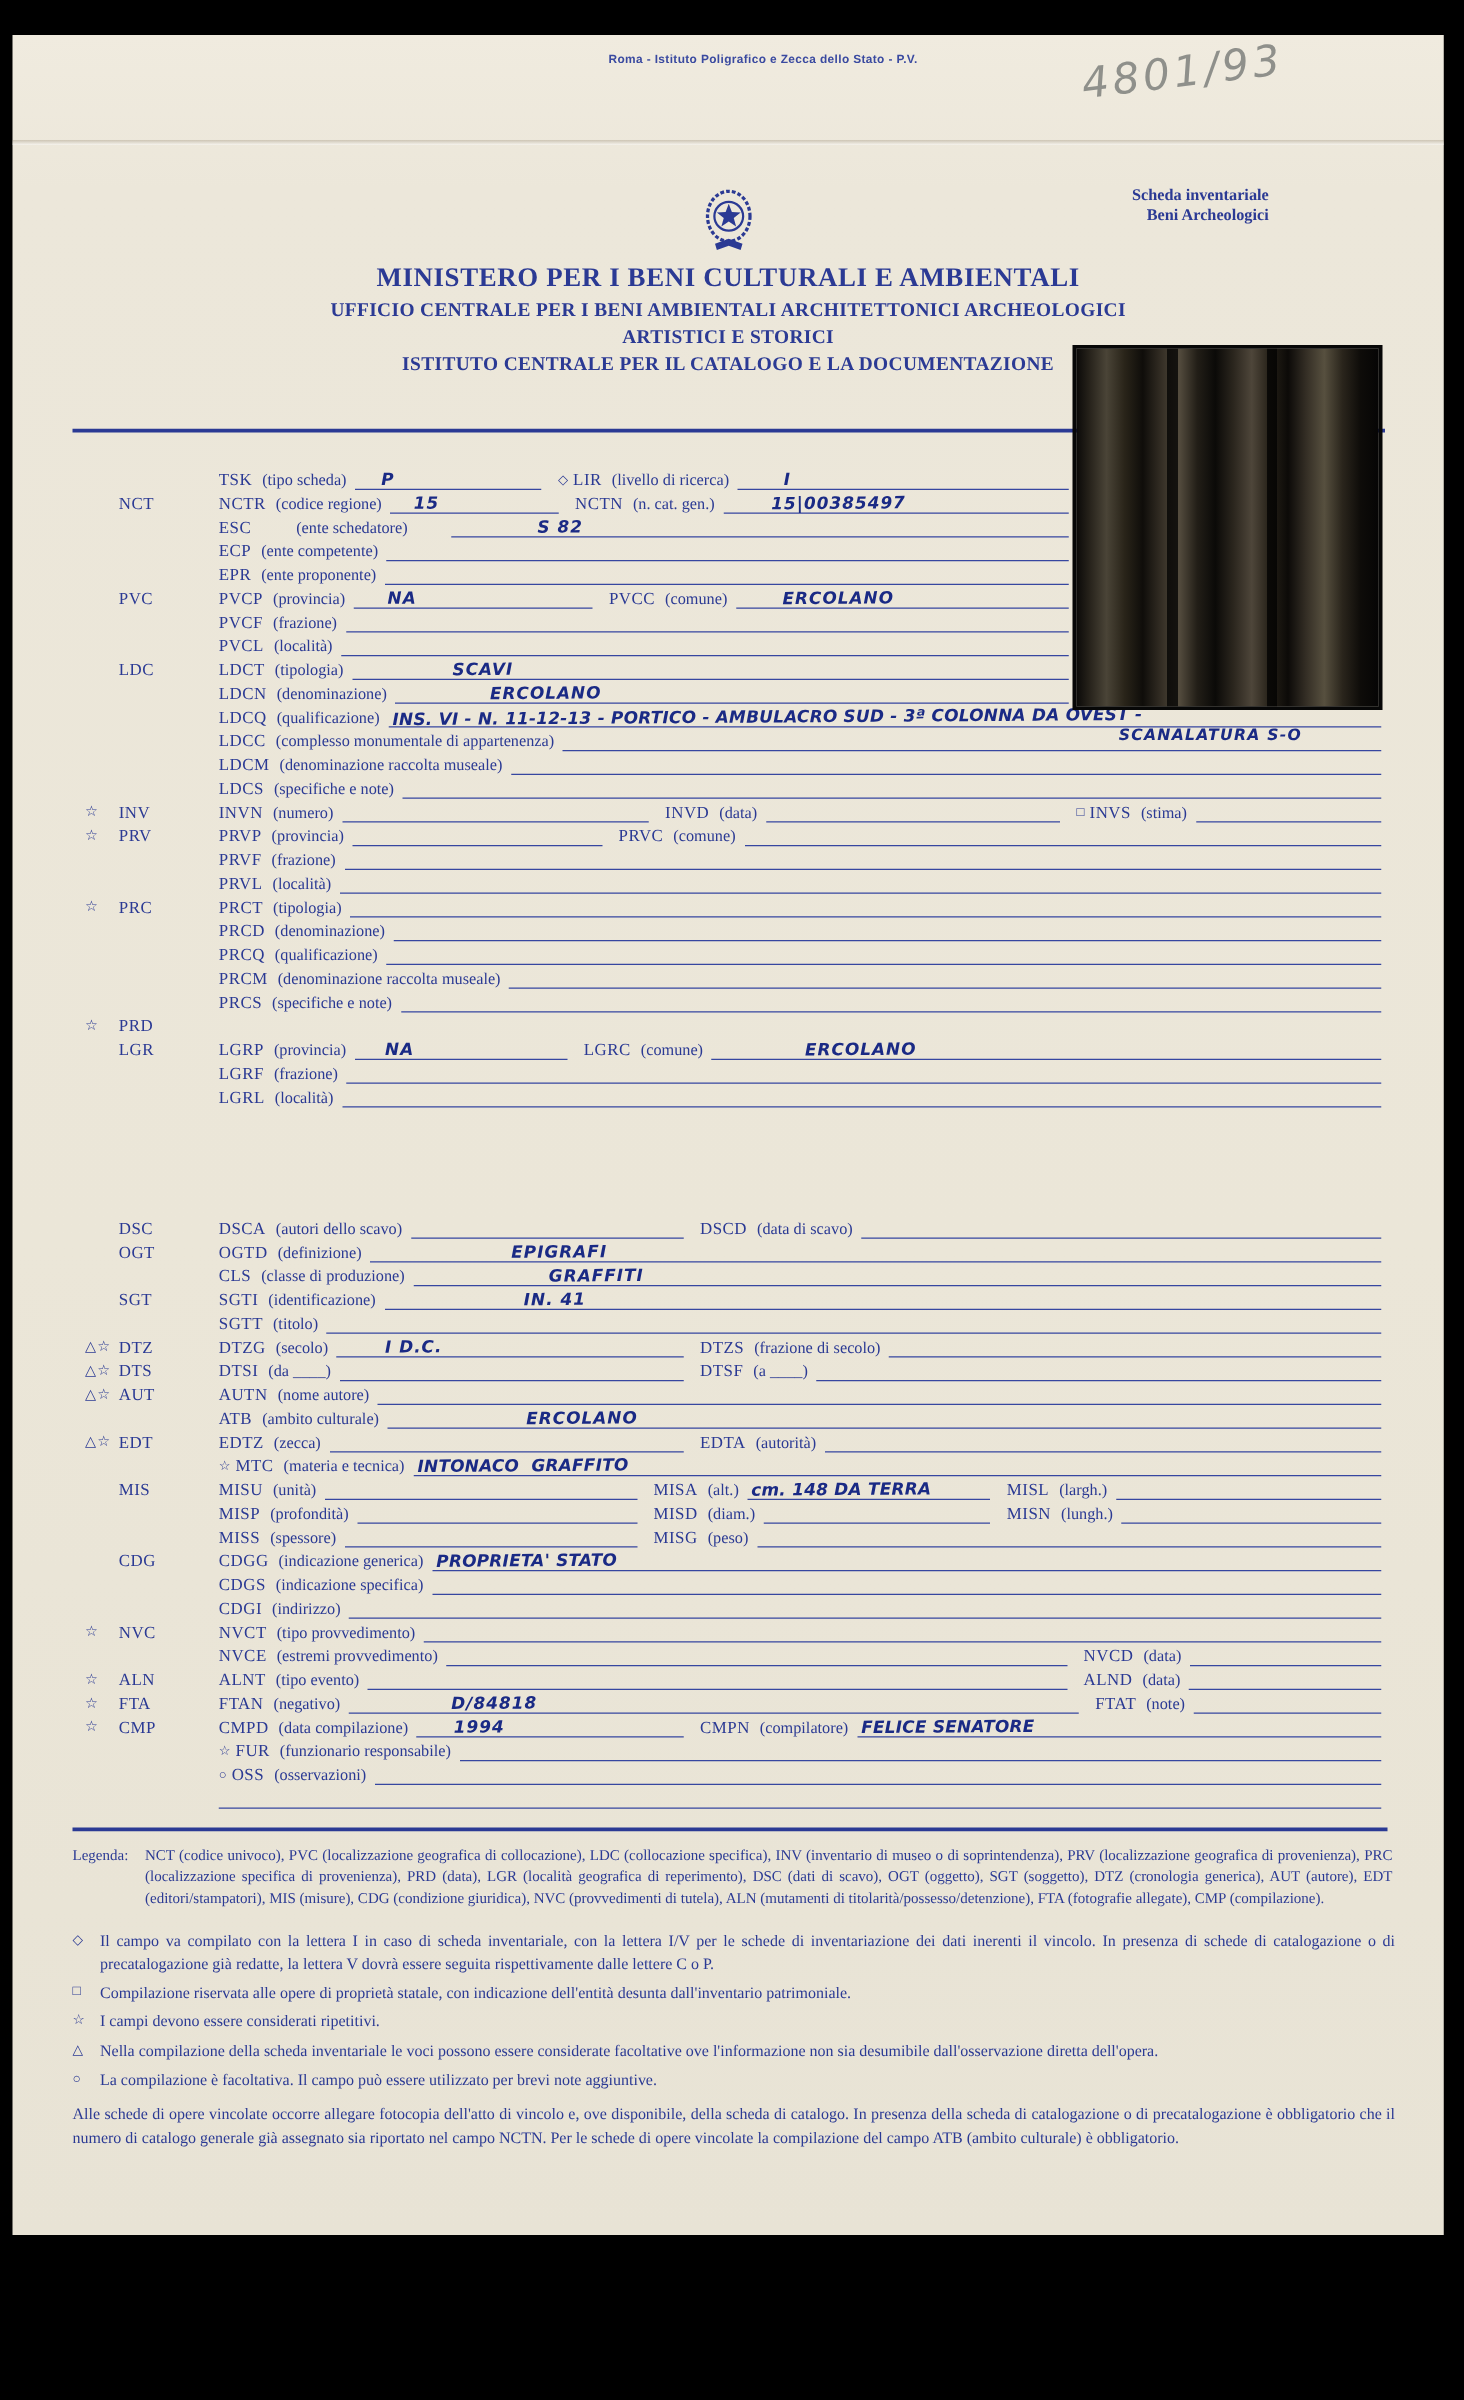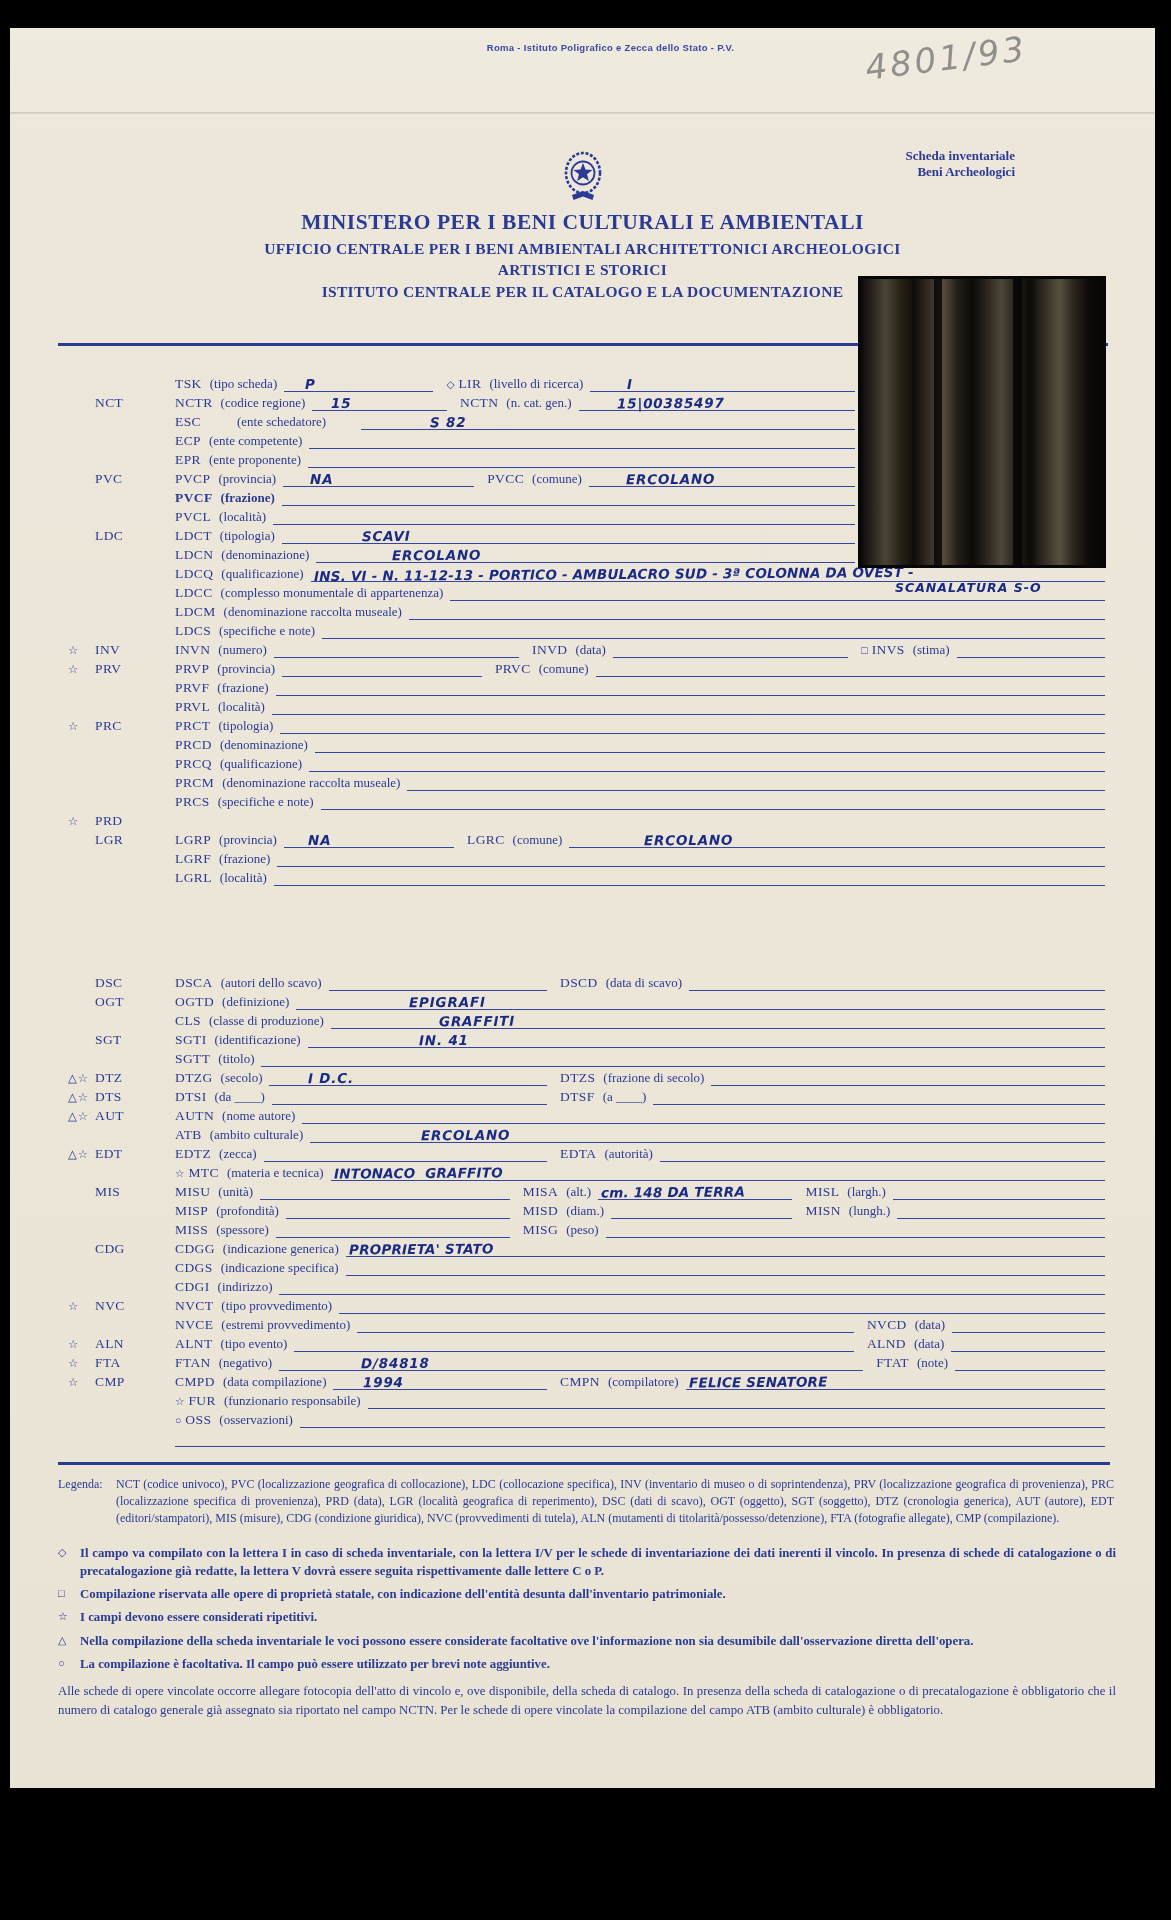--- a/index.html
+++ b/index.html
@@ -45,21 +45,21 @@
   .ldcq2{position:absolute;left:885px;top:552px;font-family:"DejaVu Sans",sans-serif;font-style:italic;
     font-weight:600;font-size:12.5px;color:#1a2a85;letter-spacing:1px;white-space:pre;}
   .bottomrule{position:absolute;top:1434px;left:48px;width:1052px;height:3px;background:#2b3a94;}
   .legend{position:absolute;top:1448px;left:48px;width:1056px;display:flex;color:#2b3a94;
     font-size:12px;line-height:1.4;}
   .legend-label{flex:0 0 58px;}
   .legend-text{flex:1;text-align:justify;}
   .notes{position:absolute;top:1516px;left:48px;width:1058px;color:#2b3a94;}
   .note{display:flex;margin-bottom:5px;font-size:12.8px;line-height:1.42;}
   .nmark{flex:0 0 22px;font-size:11px;padding-top:1px;}
-  .ntext{flex:1;text-align:justify;font-weight:bold;}
+  .ntext{flex:1;text-align:justify;}
   .footer-note{margin-top:9px;font-size:12.8px;line-height:1.5;text-align:justify;}
 </style>
 </head>
 <body>
 
 <div class="paper">
   <div class="printer-line">Roma - Istituto Poligrafico e Zecca dello Stato - P.V.</div>
   <div class="pencil">4801/93</div>
   <div class="crease"></div>
   <div class="badge">
@@ -175,21 +175,21 @@
             <span class="fline">
               <span class="hand">ERCOLANO</span>
             </span>
           </span>
         </span>
       </div>
       <div class="frow narrow">
         <span class="gmark"></span>
         <span class="gcode"></span>
         <span class="fields">
-          <span class="ffield" style="flex: 1 1 0%; font-weight: bold;">
+          <span class="ffield" style="flex: 1 1 0%;">
             <span class="fcode">PVCF</span>
             <span class="flabel">(frazione)</span>
             <span class="fline"></span>
           </span>
         </span>
       </div>
       <div class="frow narrow">
         <span class="gmark"></span>
         <span class="gcode"></span>
         <span class="fields">

